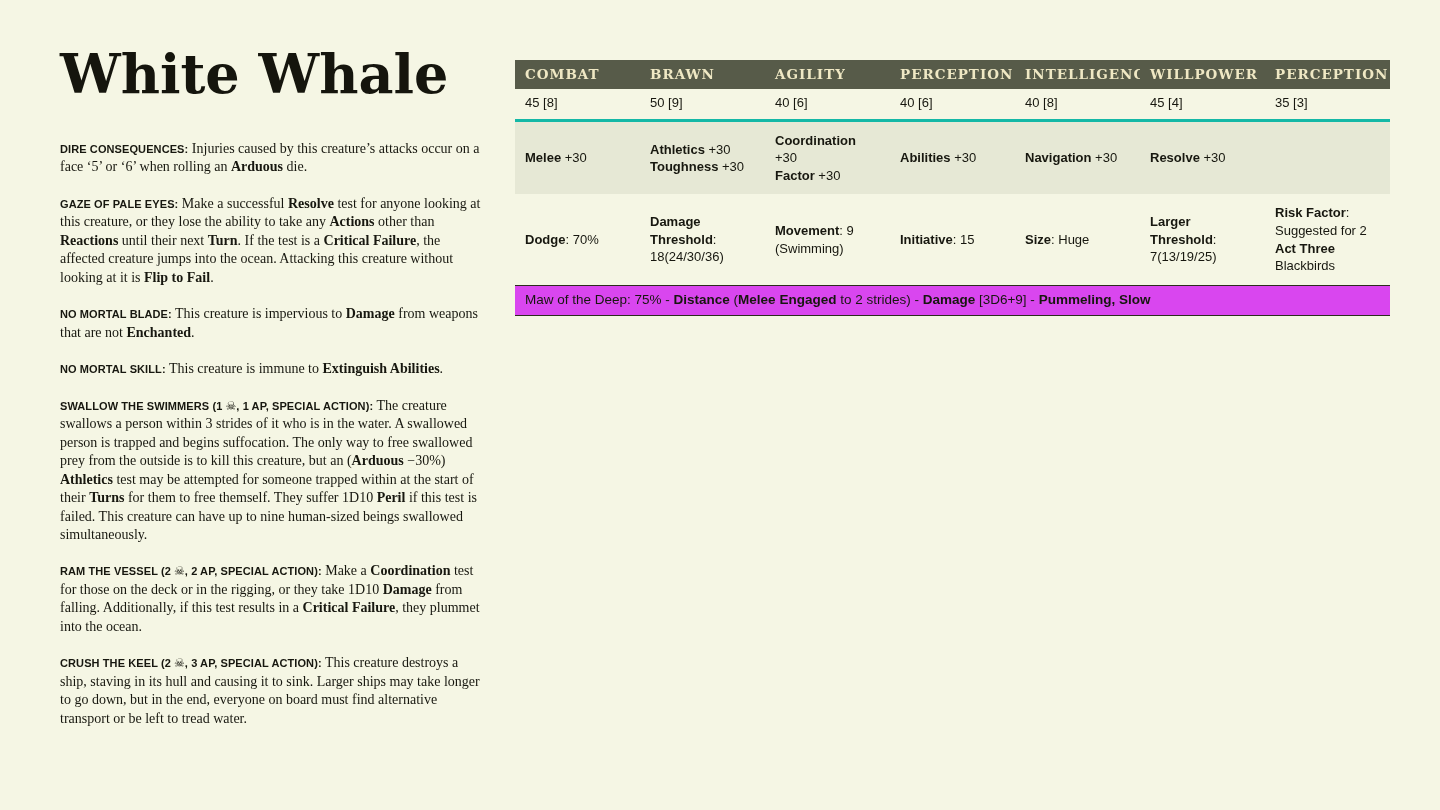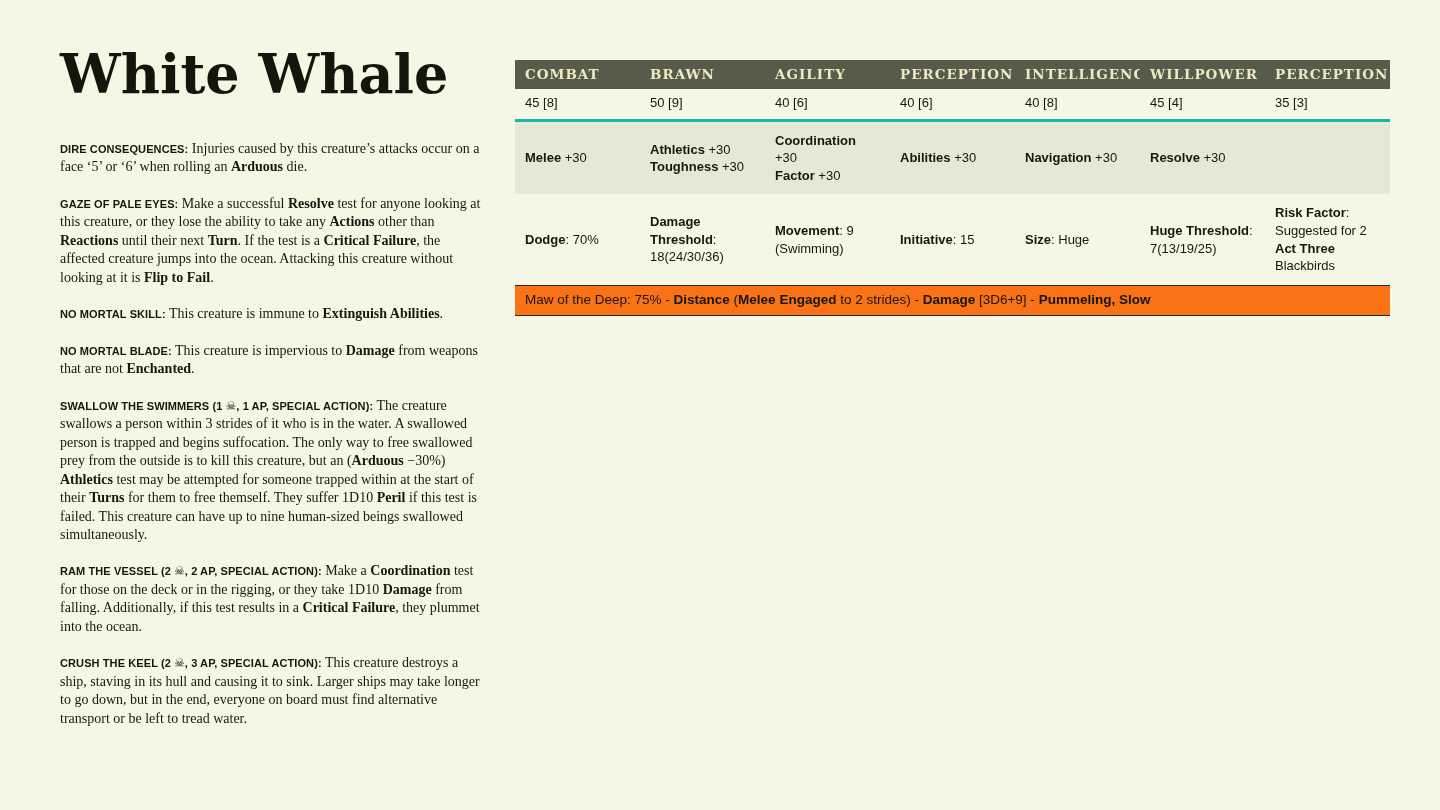--- a/index.html
+++ b/index.html
@@ -84,38 +84,38 @@
   tr.row-skills td {
     background: #e6e8d5;
     padding: 10px 10px;
   }
   tr.row-details td {
     background: #f5f6e4;
     border-bottom: 1px solid #2c2c1e;
     padding: 10px 10px;
   }
   tr.row-attack td {
-    background: #f97316;
+    background: #d946ef;
     border-bottom: 1px solid #2c2c1e;
     padding: 5px 10px 6px 10px;
     font-size: 13.5px;
   }
   td strong { font-weight: bold; }
 </style>
 </head>
 <body>
 
 <div class="page">
 
   <div class="left-col">
     <h1 class="title">White Whale</h1>
     <p class="ability"><strong class="hd">DIRE CONSEQUENCES:</strong><span> Injuries caused by this creature’s attacks occur on a face ‘5’ or ‘6’ when rolling an </span><strong>Arduous</strong><span> die.</span></p>
     <p class="ability"><strong class="hd">GAZE OF PALE EYES:</strong><span> Make a successful </span><strong>Resolve</strong><span> test for anyone looking at this creature, or they lose the ability to take any </span><strong>Actions</strong><span> other than </span><strong>Reactions</strong><span> until their next </span><strong>Turn</strong><span>. If the test is a </span><strong>Critical Failure</strong><span>, the affected creature jumps into the ocean. Attacking this creature without looking at it is </span><strong>Flip to Fail</strong><span>.</span></p>
+    <p class="ability"><strong class="hd">NO MORTAL BLADE:</strong><span> This creature is impervious to </span><strong>Damage</strong><span> from weapons that are not </span><strong>Enchanted</strong><span>.</span></p>
     <p class="ability"><strong class="hd">NO MORTAL SKILL:</strong><span> This creature is immune to </span><strong>Extinguish Abilities</strong><span>.</span></p>
-    <p class="ability"><strong class="hd">NO MORTAL BLADE:</strong><span> This creature is impervious to </span><strong>Damage</strong><span> from weapons that are not </span><strong>Enchanted</strong><span>.</span></p>
     <p class="ability"><strong class="hd">SWALLOW THE SWIMMERS (1 </strong><span class="inline-icon">☠</span><strong class="hd">, 1 AP, SPECIAL ACTION):</strong><span> The creature swallows a person within 3 strides of it who is in the water. A swallowed person is trapped and begins suffocation. The only way to free swallowed prey from the outside is to kill this creature, but an (</span><strong>Arduous</strong><span> −30%) </span><strong>Athletics</strong><span> test may be attempted for someone trapped within at the start of their </span><strong>Turns</strong><span> for them to free themself. They suffer 1D10 </span><strong>Peril</strong><span> if this test is failed. This creature can have up to nine human-sized beings swallowed simultaneously.</span></p>
     <p class="ability"><strong class="hd">RAM THE VESSEL (2 </strong><span class="inline-icon">☠</span><strong class="hd">, 2 AP, SPECIAL ACTION):</strong><span> Make a </span><strong>Coordination</strong><span> test for those on the deck or in the rigging, or they take 1D10 </span><strong>Damage</strong><span> from falling. Additionally, if this test results in a </span><strong>Critical Failure</strong><span>, they plummet into the ocean.</span></p>
     <p class="ability"><strong class="hd">CRUSH THE KEEL (2 </strong><span class="inline-icon">☠</span><strong class="hd">, 3 AP, SPECIAL ACTION):</strong><span> This creature destroys a ship, staving in its hull and causing it to sink. Larger ships may take longer to go down, but in the end, everyone on board must find alternative transport or be left to tread water.</span></p>
   </div>
 
   <div class="right-col">
     <table class="stats-table">
       <thead>
         <tr>
           <th>COMBAT</th>
@@ -145,21 +145,21 @@
           <td><strong>Navigation</strong><span> +30</span></td>
           <td><strong>Resolve</strong><span> +30</span></td>
           <td></td>
         </tr>
         <tr class="row-details">
           <td><strong>Dodge</strong><span>: 70%</span></td>
           <td><strong>Damage Threshold</strong><span>: 18(24/30/36)</span></td>
           <td><strong>Movement</strong><span>: 9 (Swimming)</span></td>
           <td><strong>Initiative</strong><span>: 15</span></td>
           <td><strong>Size</strong><span>: Huge</span></td>
-          <td><strong>Huge Threshold</strong><span>: 7(13/19/25)</span></td>
+          <td><strong>Larger Threshold</strong><span>: 7(13/19/25)</span></td>
           <td><strong>Risk Factor</strong><span>: Suggested for 2 </span><strong>Act Three</strong><span> Blackbirds</span></td>
         </tr>
         <tr class="row-attack">
           <td colspan="7"><span>Maw of the Deep: 75% - </span><strong>Distance</strong><span> (</span><strong>Melee Engaged</strong><span> to 2 strides) - </span><strong>Damage</strong><span> [3D6+9] - </span><strong>Pummeling, Slow</strong></td>
         </tr>
       </tbody>
     </table>
   </div>
 
 </div>

